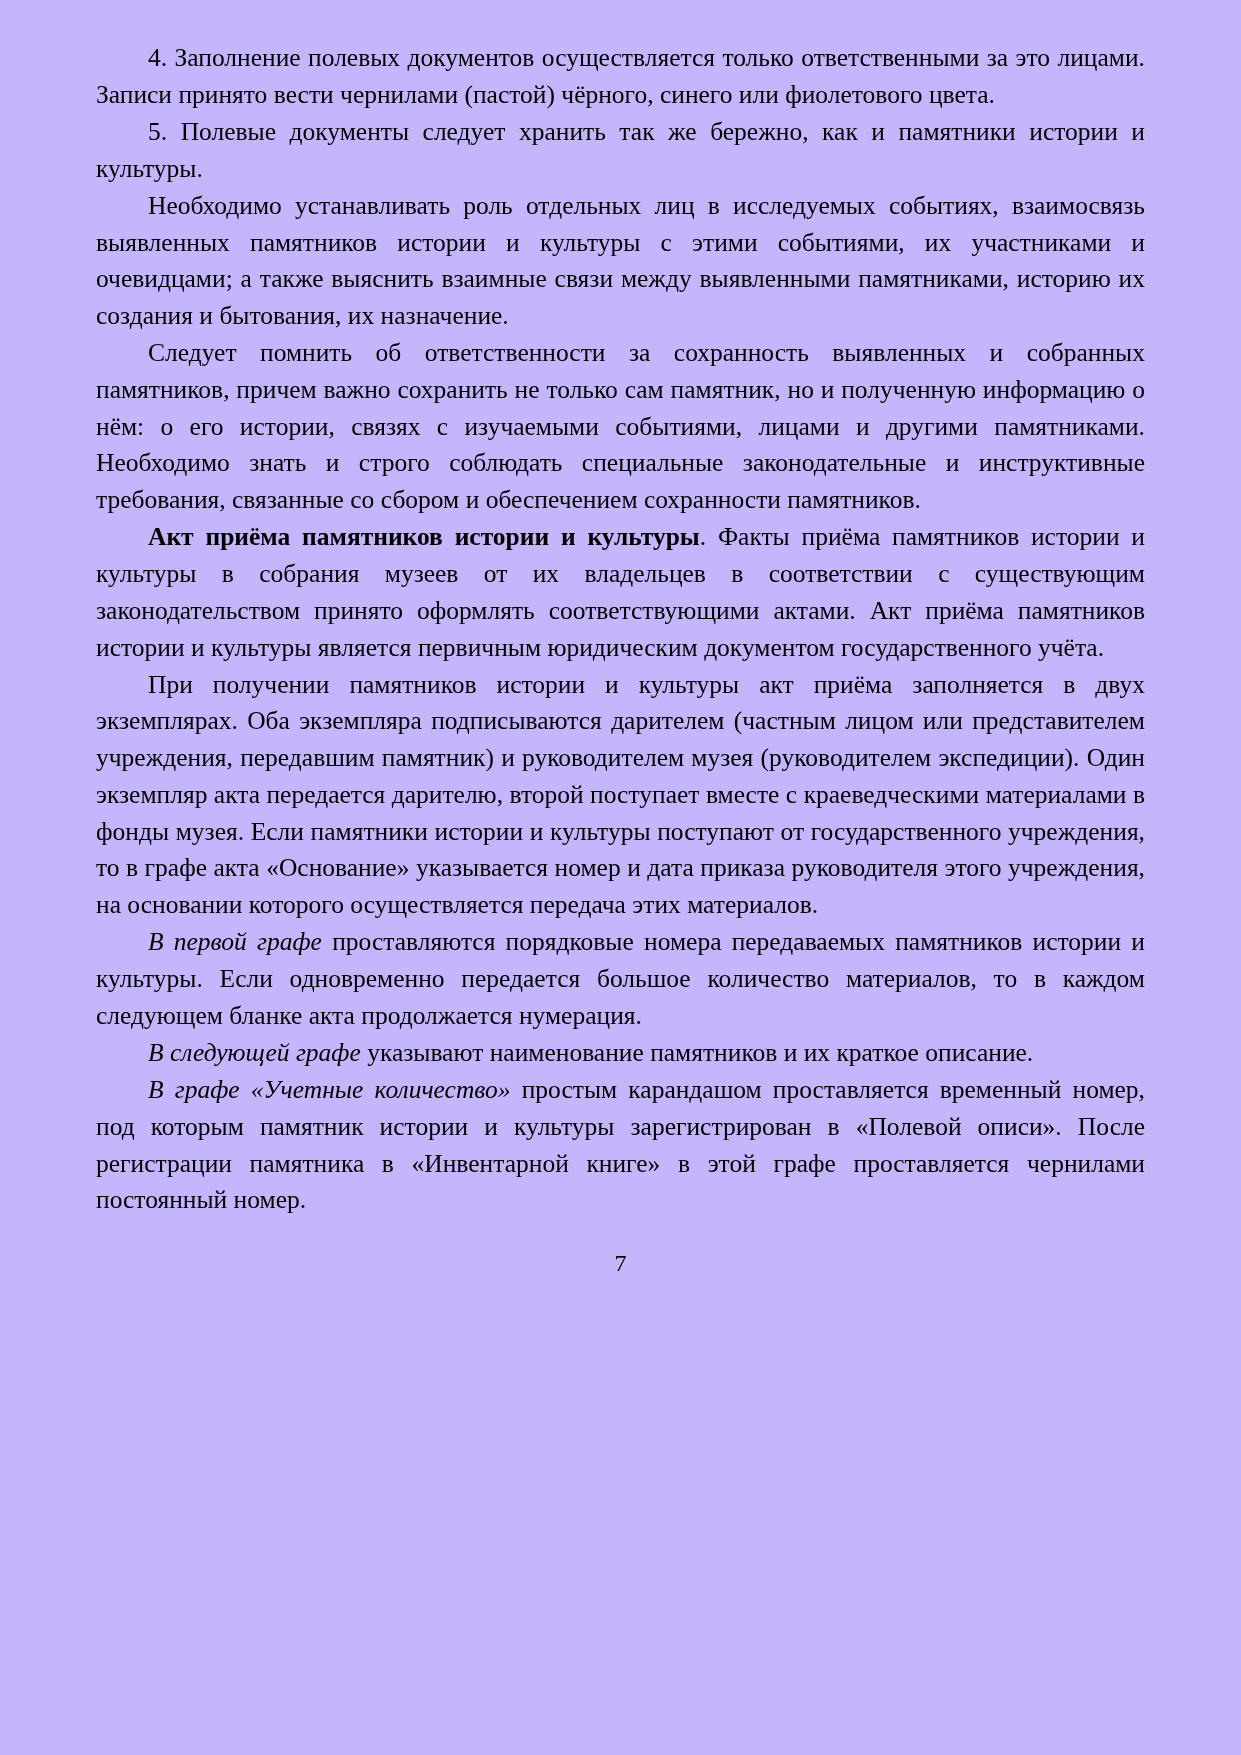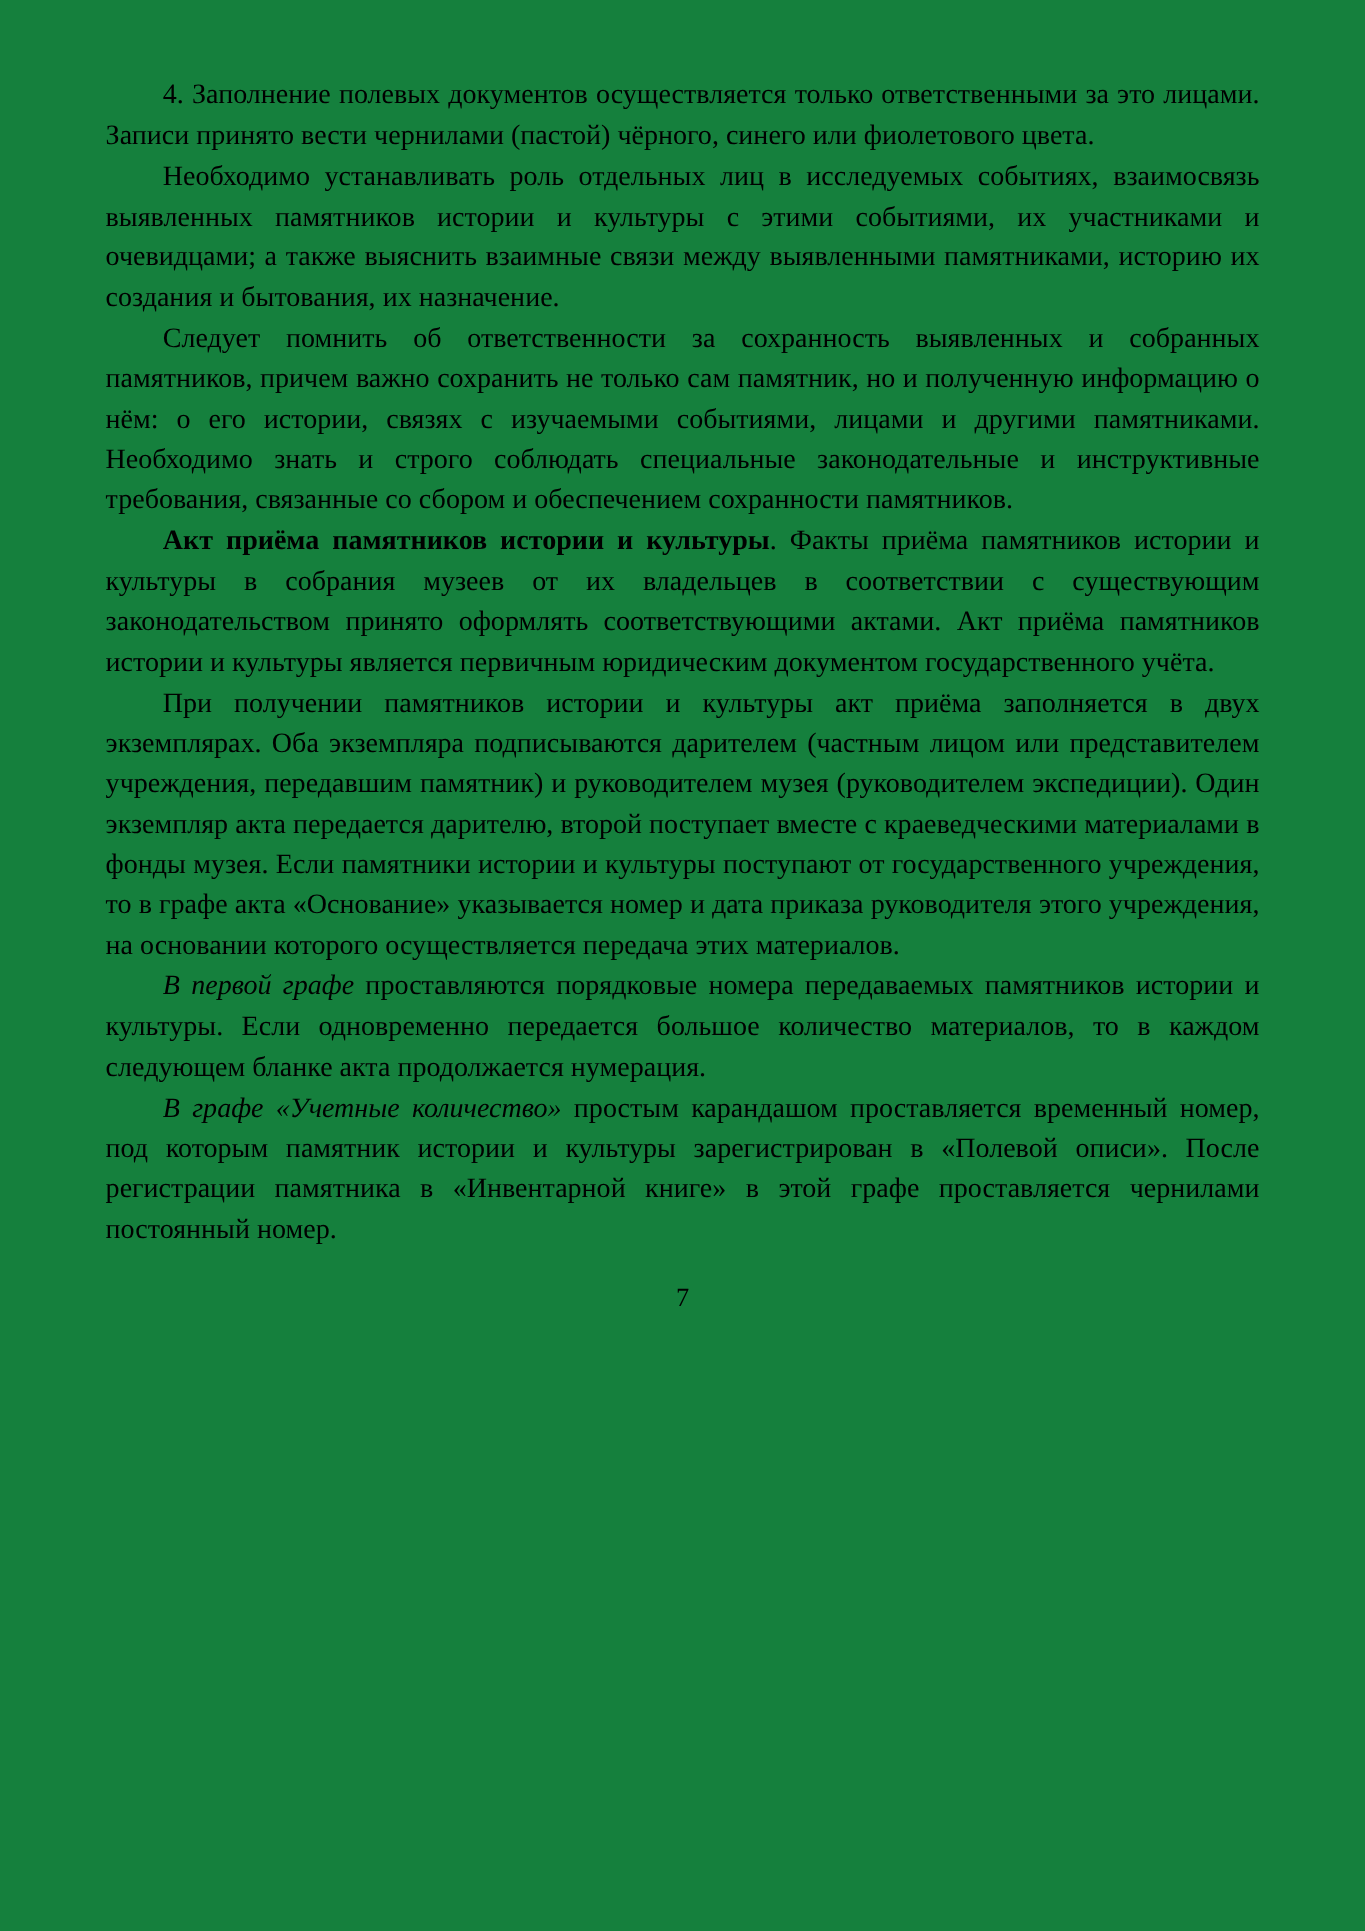--- a/index.html
+++ b/index.html
@@ -11,22 +11,22 @@
     width: 1241px;
     min-height: 1755px;
     font-family: "Liberation Serif", serif;
     color: #000000;
   }
   .page {
     position: relative;
     width: 1241px;
     min-height: 1755px;
     box-sizing: border-box;
-    padding: 68px 96px 40px 96px;
-    background: #15803d;
+    padding: 40px 96px 40px 96px;
+    background: #c4b5fd;
   }
   .doc-body {
     font-size: 25.5px;
     line-height: 1.44;
     text-align: justify;
     text-justify: inter-word;
     hyphens: none;
   }
   .para {
     margin: 0 0 0.5px 0;
@@ -48,32 +48,34 @@
   }
 </style>
 </head>
 <body>
 
 <div class="page">
   <div class="doc-body">
 
     <p class="para"><span>4. Заполнение полевых документов осуществляется только ответственными за это лицами. Записи принято вести чернилами (пастой) чёрного, синего или фиолетового цвета.</span></p>
 
+    <p class="para"><span>5. Полевые документы следует хранить так же бережно, как и памятники истории и культуры.</span></p>
 
 
     <p class="para"><span>Необходимо устанавливать роль отдельных лиц в исследуемых событиях, взаимосвязь выявленных памятников истории и культуры с этими событиями, их участниками и очевидцами; а также выяснить взаимные связи между выявленными памятниками, историю их создания и бытования, их назначение.</span></p>
 
     <p class="para"><span>Следует помнить об ответственности за сохранность выявленных и собранных памятников, причем важно сохранить не только сам памятник, но и полученную информацию о нём: о его истории, связях с изучаемыми событиями, лицами и другими памятниками. Необходимо знать и строго соблюдать специальные законодательные и инструктивные требования, связанные со сбором и обеспечением сохранности памятников.</span></p>
 
 
     <p class="para"><span class="bi">Акт приёма памятников истории и культуры</span><span>. Факты приёма памятников истории и культуры в собрания музеев от их владельцев в соответствии с существующим законодательством принято оформлять соответствующими актами. Акт приёма памятников истории и культуры является первичным юридическим документом государственного учёта.</span></p>
 
     <p class="para"><span>При получении памятников истории и культуры акт приёма заполняется в двух экземплярах. Оба экземпляра подписываются дарителем (частным лицом или представителем учреждения, передавшим памятник) и руководителем музея (руководителем экспедиции). Один экземпляр акта передается дарителю, второй поступает вместе с краеведческими материалами в фонды музея. Если памятники истории и культуры поступают от государственного учреждения, то в графе акта «Основание» указывается номер и дата приказа руководителя этого учреждения, на основании которого осуществляется передача этих материалов.</span></p>
 
     <p class="para"><span class="it">В первой графе</span><span> проставляются порядковые номера передаваемых памятников истории и культуры. Если одновременно передается большое количество материалов, то в каждом следующем бланке акта продолжается нумерация.</span></p>
 
+    <p class="para"><span class="it">В следующей графе</span><span> указывают наименование памятников и их краткое описание.</span></p>
 
     <p class="para"><span class="it">В графе «Учетные количество»</span><span> простым карандашом проставляется временный номер, под которым памятник истории и культуры зарегистрирован в «Полевой описи». После регистрации памятника в «Инвентарной книге» в этой графе проставляется чернилами постоянный номер.</span></p>
 
     <div class="page-number">7</div>
 
   </div>
 </div>
 
 </body></html>

